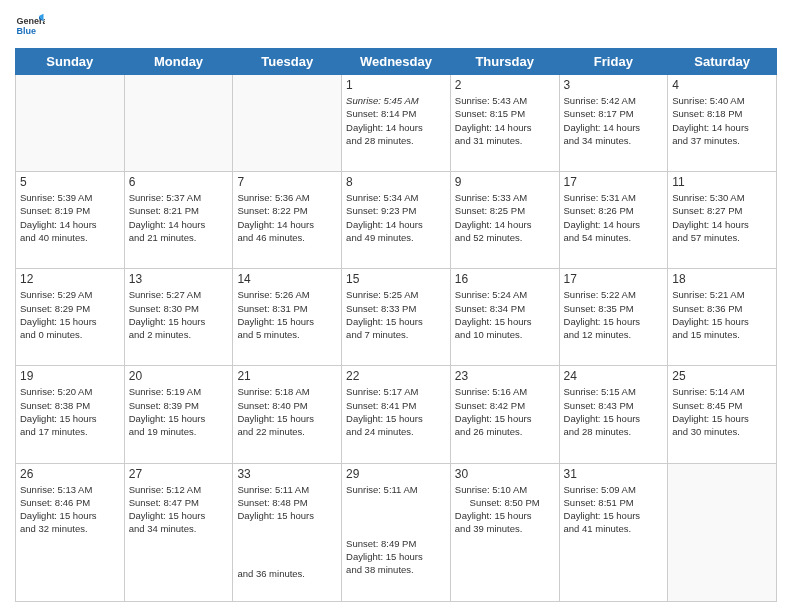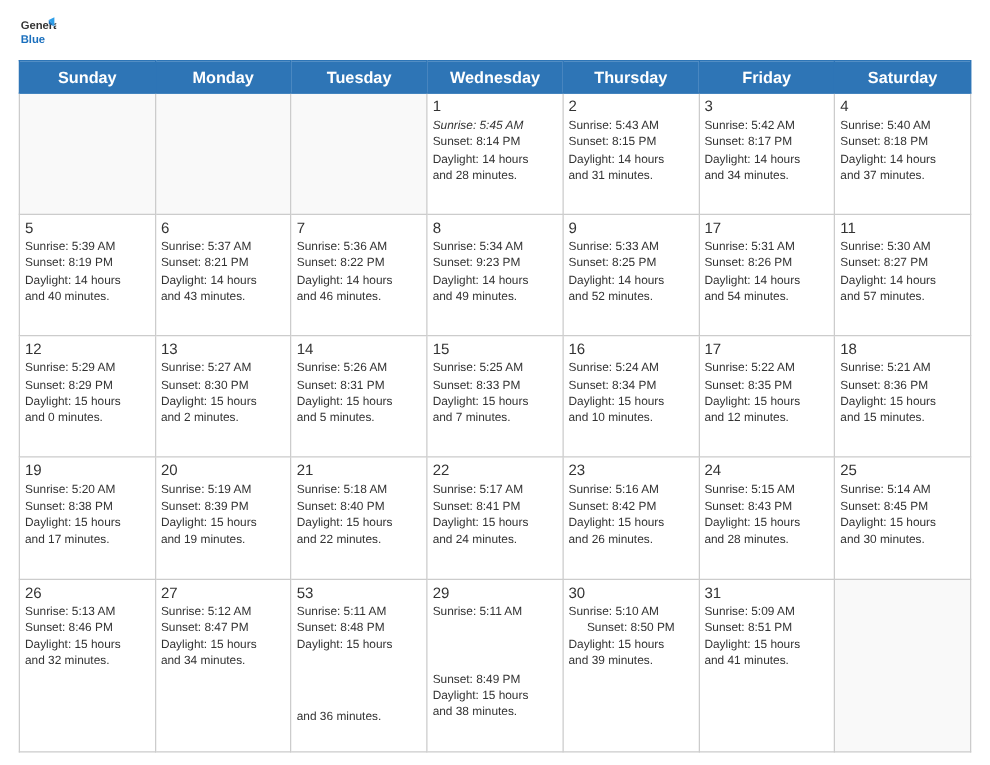--- a/index.html
+++ b/index.html
@@ -164,21 +164,21 @@
               <span style="display: block;">Daylight: 14 hours</span>
               <span style="display: block;">and 40 minutes.</span>
             </div>
           </td>
           <td>
             <span class="day-num">6</span>
             <div class="day-info">
               <span style="display: block;">Sunrise: 5:37 AM</span>
               <span style="display: block;">Sunset: 8:21 PM</span>
               <span style="display: block;">Daylight: 14 hours</span>
-              <span style="display: block;">and 43 minutes.</span>
+              <span style="display: block;">and 21 minutes.</span>
             </div>
           </td>
           <td>
             <span class="day-num">7</span>
             <div class="day-info">
               <span style="display: block;">Sunrise: 5:36 AM</span>
               <span style="display: block;">Sunset: 8:22 PM</span>
               <span style="display: block;">Daylight: 14 hours</span>
               <span style="display: block;">and 46 minutes.</span>
             </div>
@@ -363,21 +363,21 @@
           <td>
             <span class="day-num">27</span>
             <div class="day-info">
               <span style="display: block;">Sunrise: 5:12 AM</span>
               <span style="display: block;">Sunset: 8:47 PM</span>
               <span style="display: block;">Daylight: 15 hours</span>
               <span style="display: block;">and 34 minutes.</span>
             </div>
           </td>
           <td>
-            <span class="day-num">53</span>
+            <span class="day-num">33</span>
             <div class="day-info">
               <span style="display: block;">Sunrise: 5:11 AM</span>
               <span style="display: block;">Sunset: 8:48 PM</span>
               <span style="display: block;">Daylight: 15 hours</span>
               <span style="display: block; margin-top: 45px;">and 36 minutes.</span>
             </div>
           </td>
           <td>
             <span class="day-num">29</span>
             <div class="day-info">

